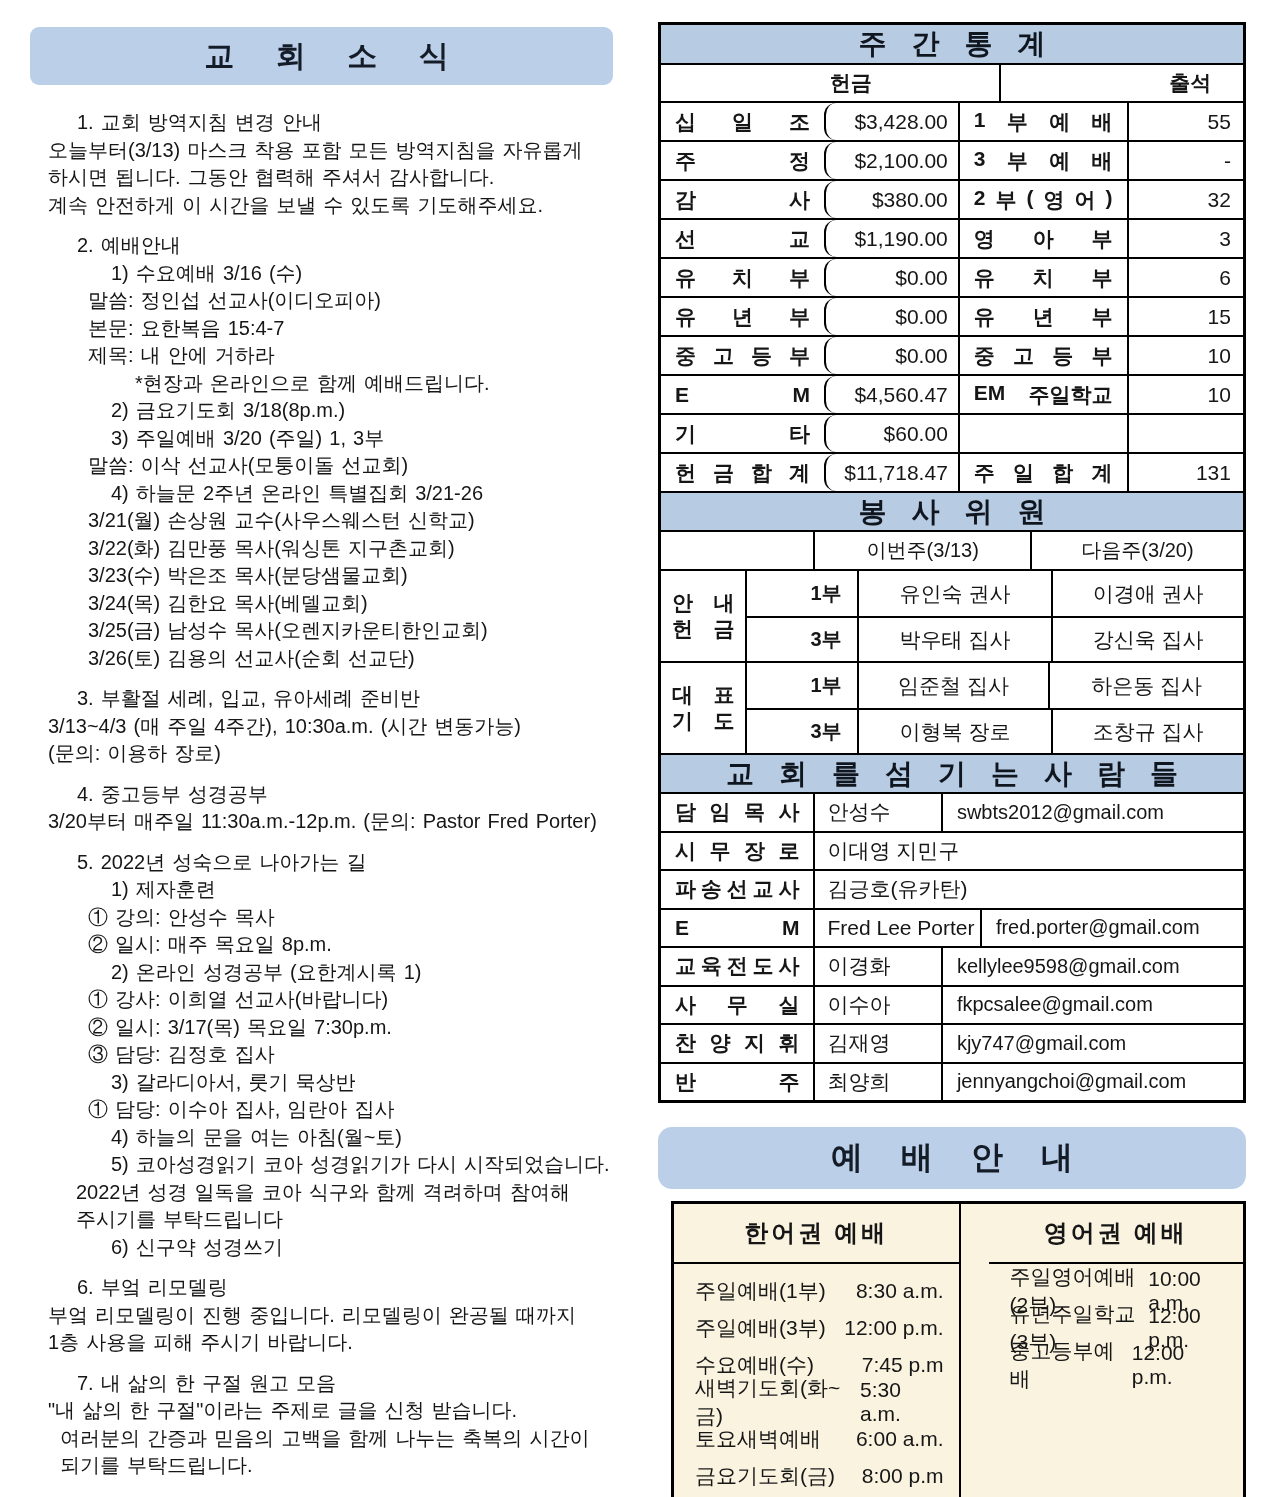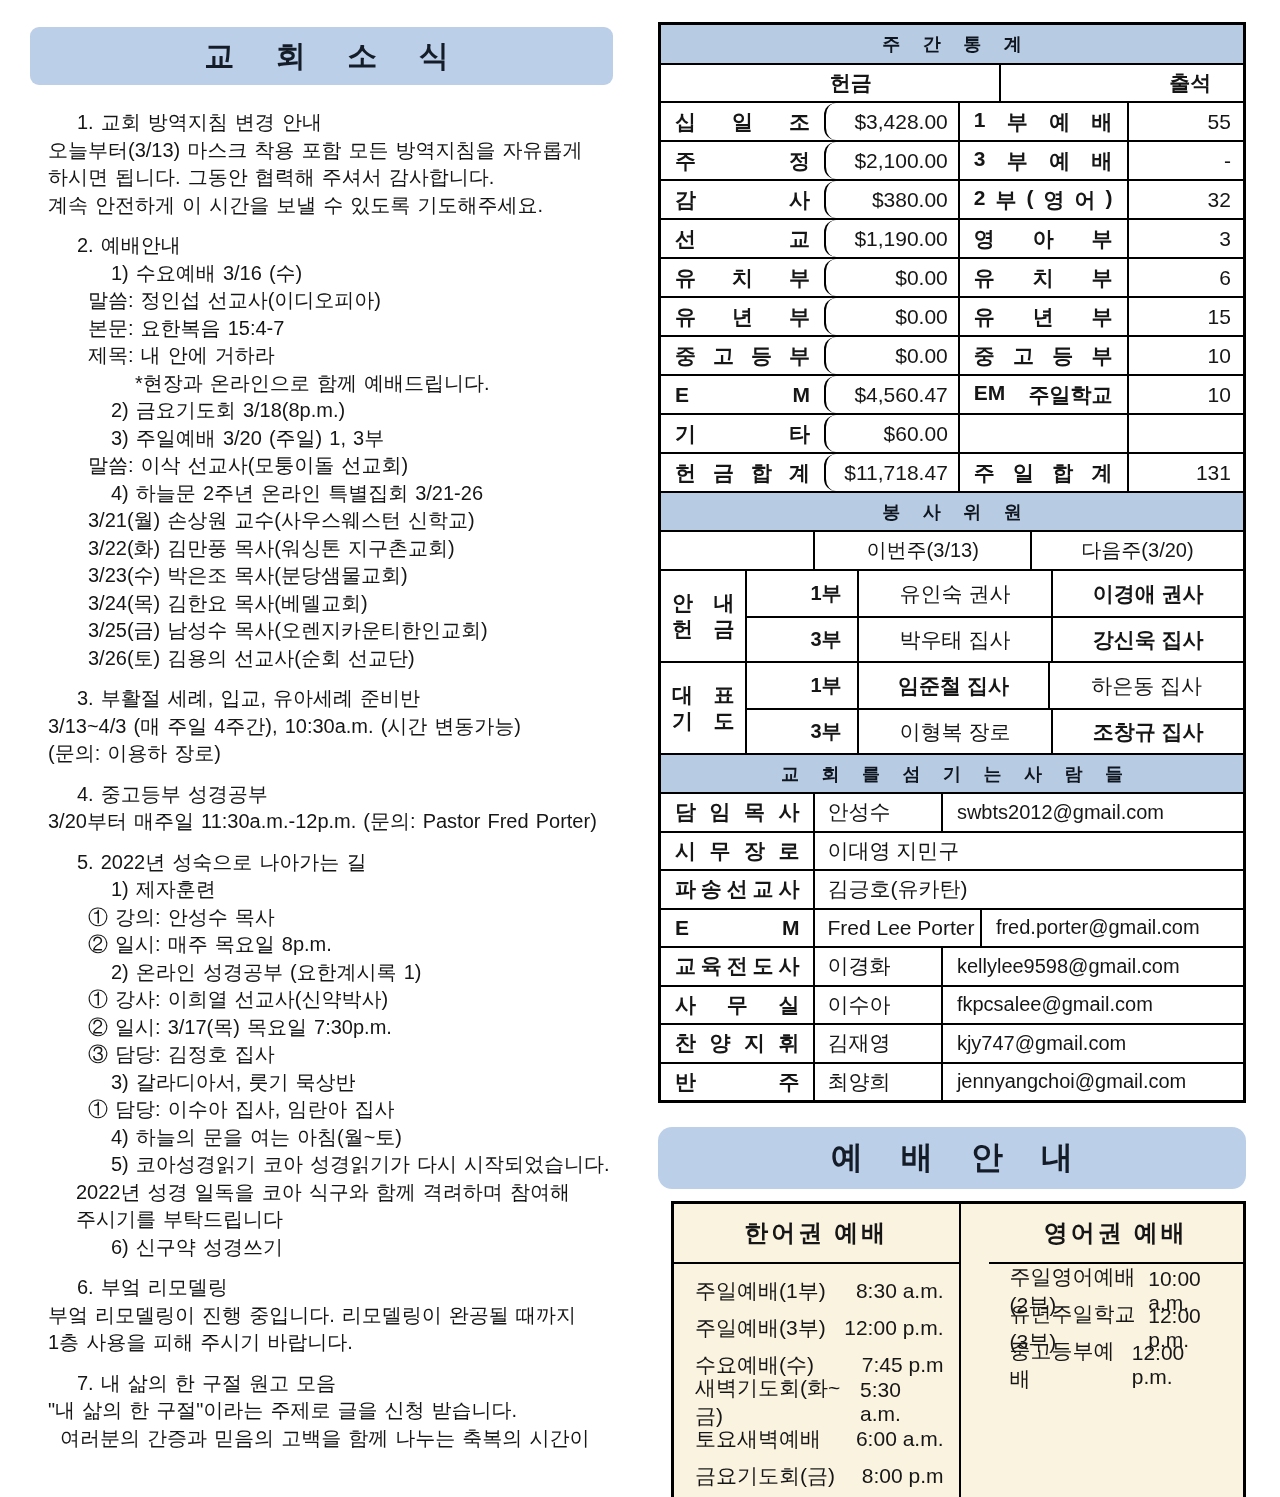--- a/index.html
+++ b/index.html
@@ -25,21 +25,21 @@
   .i2 { padding-left:34px; }
   .i3 { padding-left:58px; }
   .i4 { padding-left:46px; }
 
   
   .right-col { position:absolute; left:658px; top:22px; width:588px; }
   .grid { border:3px solid #000; }
   .row { display:flex; border-top:2px solid #000; align-items:stretch; }
   .grid > .row:first-child { border-top:none; }
   .trow { background:#b7cbe3; justify-content:center; align-items:center;
-          font-family:"Liberation Serif", serif; font-weight:bold; font-size:18px;
+          font-family:"Liberation Serif", serif; font-weight:bold; font-size:28px;
           letter-spacing:9px; padding-left:9px; color:#10161f; }
   .h38 { height:38px; } .h39 { height:39px; } .h385 { height:38.5px; }
   .cell { display:flex; align-items:center; border-left:2px solid #000; overflow:hidden; }
   .cell:first-child { border-left:none; }
   .lab { font-weight:bold; font-size:21px; }
   .padlab { padding:0 14px; }
   .padwide { padding:0 29%; }
   .amt { justify-content:flex-end; padding-right:10px; font-size:21px;border-radius:12px; }
   .cnt { justify-content:flex-end; padding-right:12px; font-size:21px; }
   .cen { justify-content:center; font-size:20px; }
@@ -53,21 +53,21 @@
   .vgrow { display:flex; border-top:2px solid #000; }
   .vglabel { width:14.5%; display:flex; flex-direction:column; justify-content:center;
              padding:0 11px; font-weight:bold; font-size:21px; line-height:26px; }
   .vrows { flex:1; border-left:2px solid #000; display:flex; flex-direction:column; }
   .vrow { display:flex; height:45px;padding-left:48px; }
   .vrow + .vrow { border-top:2px solid #000; }
   .vcell { display:flex; align-items:center; justify-content:center; font-size:21px;
            border-left:2px solid #000; }
   .vcell:first-child { border-left:none; }
   .vpart { width:13.7%; font-weight:bold; font-size:20px; }
-  .vname1 { width:43.5%; } .vname2 { flex:1;font-weight:bold; }
+  .vname1 { width:43.5%; } .vname2 { flex:1; }
 
   
   .pr-role { width:26.2%; }
   .pr-name { width:21.9%; justify-content:flex-start; padding-left:12px; font-size:21px; }
   .pr-name.wide { width:28.6%; }
   .pr-name.full { flex:1; }
   .pr-email { flex:1; justify-content:flex-start; padding-left:14px; font-size:20px; }
 
   
   .wtable { margin-top:12px; display:flex; border:3px solid #000; background:#faf3e0;margin-left:13px; }
@@ -120,40 +120,41 @@
       <div class="news-block">
         <div class="line i0"><span class="b">4. 중고등부 성경공부</span></div>
         <div class="line i1"><span>3/20부터 매주일 11:30a.m.-12p.m. (문의: Pastor Fred Porter)</span></div>
       </div>
       <div class="news-block">
         <div class="line i0"><span class="b">5. 2022년 성숙으로 나아가는 길</span></div>
         <div class="line i2"><span class="b">1) 제자훈련</span></div>
         <div class="line i3"><span>① 강의: 안성수 목사</span></div>
         <div class="line i3"><span>② 일시: 매주 목요일 8p.m.</span></div>
         <div class="line i2"><span class="b">2) 온라인 성경공부 (요한계시록 1)</span></div>
-        <div class="line i3"><span>① 강사: 이희열 선교사(신약박사)</span></div>
+        <div class="line i3"><span>① 강사: 이희열 선교사(바랍니다)</span></div>
         <div class="line i3"><span>② 일시: 3/17(목) 목요일 7:30p.m.</span></div>
         <div class="line i3"><span>③ 담당: 김정호 집사</span></div>
         <div class="line i2"><span class="b">3) 갈라디아서, 룻기 묵상반</span></div>
         <div class="line i3"><span>① 담당: 이수아 집사, 임란아 집사</span></div>
         <div class="line i2"><span class="b">4) 하늘의 문을 여는 아침(월~토)</span></div>
         <div class="line i2"><span class="b">5) 코아성경읽기 </span><span>코아 성경읽기가 다시 시작되었습니다.</span></div>
         <div class="line i4"><span>2022년 성경 일독을 코아 식구와 함께 격려하며 참여해</span></div>
         <div class="line i4"><span>주시기를 부탁드립니다</span></div>
         <div class="line i2"><span class="b">6) 신구약 성경쓰기</span></div>
       </div>
       <div class="news-block">
         <div class="line i0"><span class="b">6. 부엌 리모델링</span></div>
         <div class="line i1"><span>부엌 리모델링이 진행 중입니다. 리모델링이 완공될 때까지</span></div>
         <div class="line i1"><span>1층 사용을 피해 주시기 바랍니다.</span></div>
       </div>
       <div class="news-block">
         <div class="line i0"><span class="b">7. 내 삶의 한 구절 원고 모음</span></div>
         <div class="line i1"><span>"내 삶의 한 구절"이라는 주제로 글을 신청 받습니다.</span></div>
         <div class="line i1b"><span>여러분의 간증과 믿음의 고백을 함께 나누는 축복의 시간이</span></div>
+        <div class="line i1b"><span>되기를 부탁드립니다.</span></div>
       </div>
     </div>
 </div>
 
 <div class="right-col">
 
   <div class="grid">
     <div class="row h38 trow">
       <span>주 간 통 계</span>
     </div>

